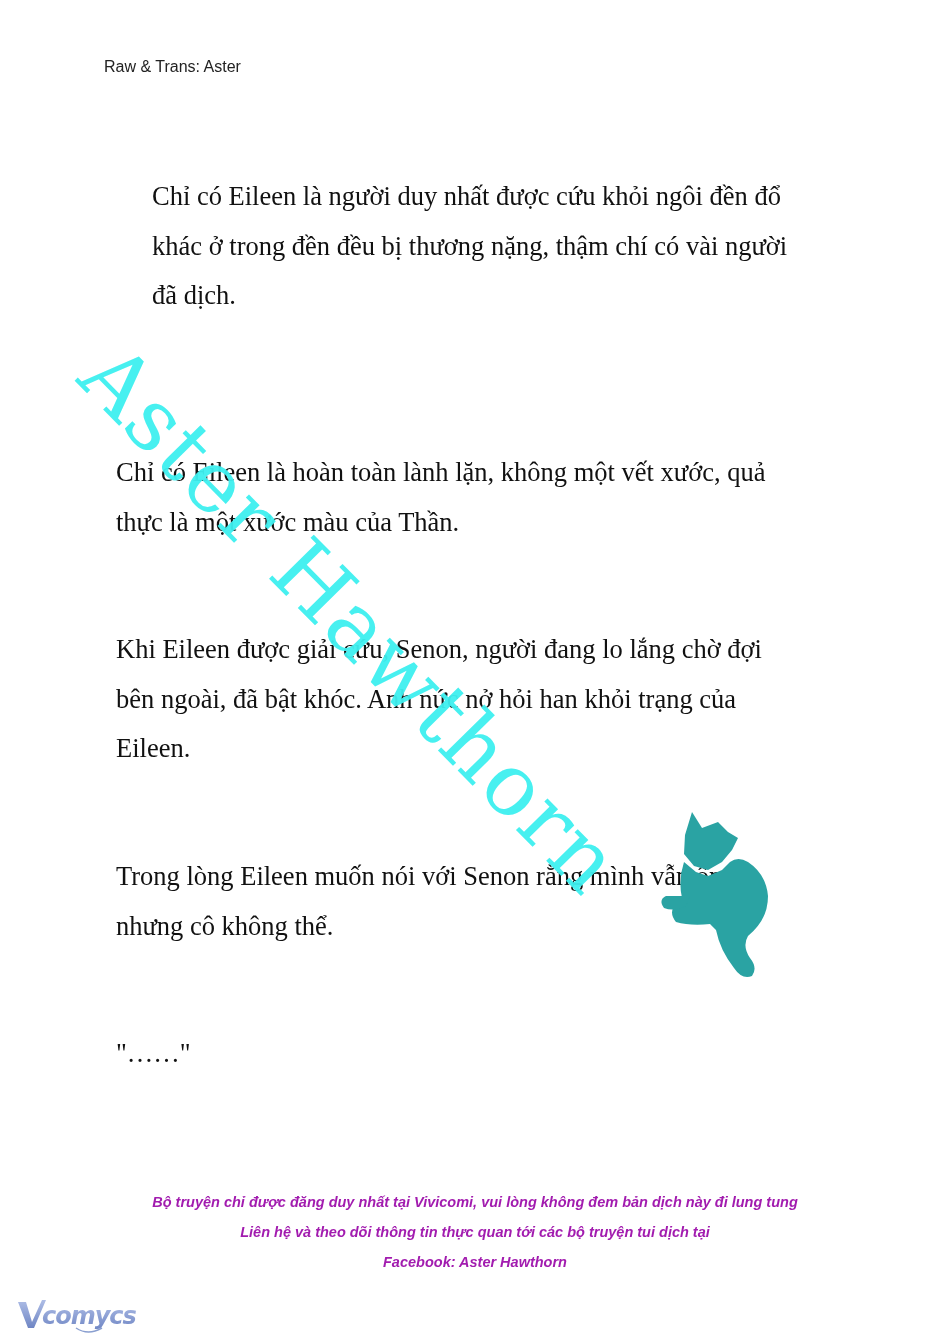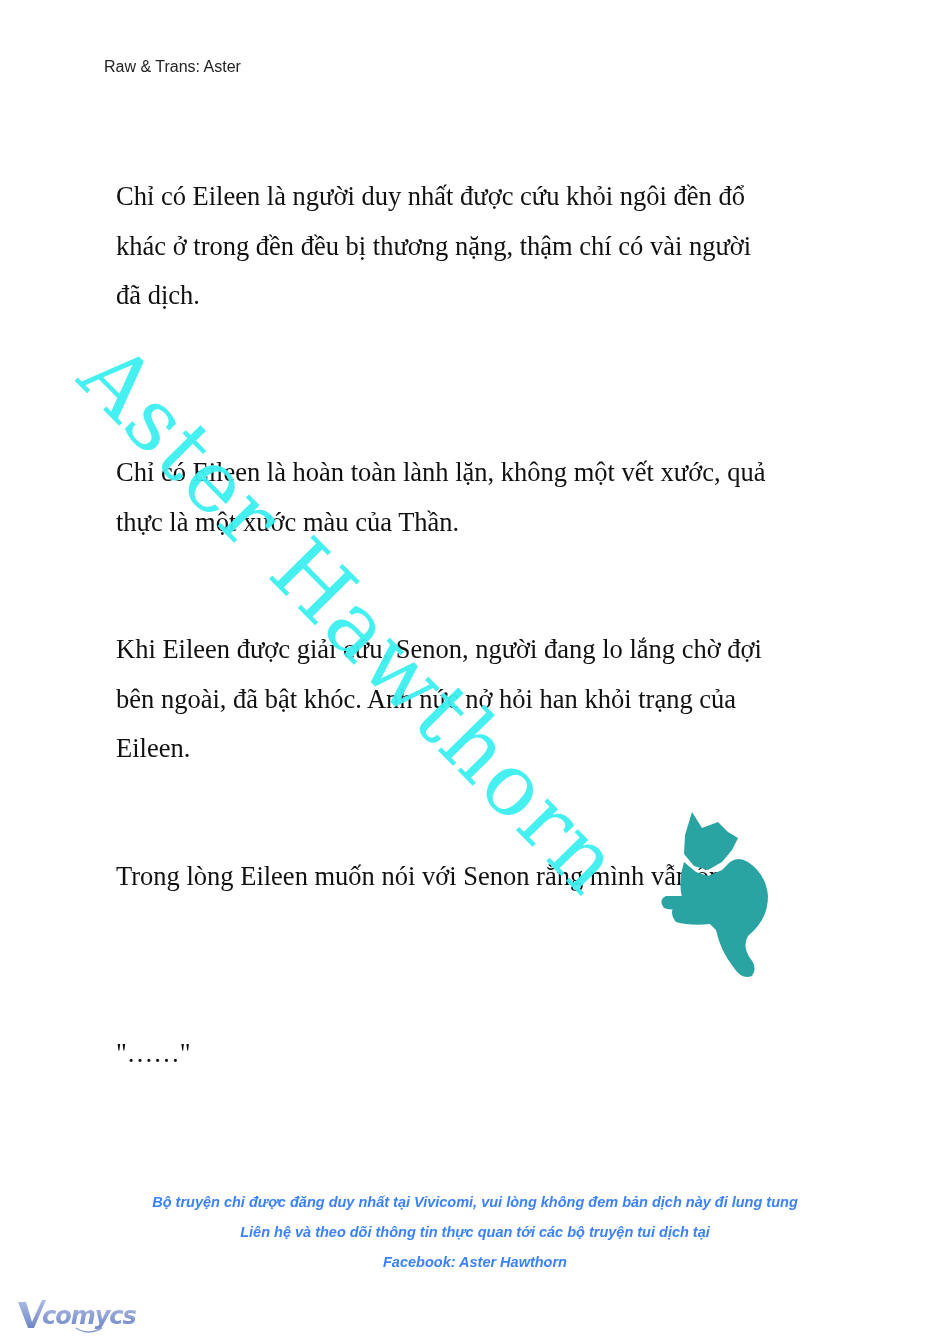--- a/index.html
+++ b/index.html
@@ -20,48 +20,49 @@
     position: absolute; left: 85px; top: 570px;
     font-family: "DejaVu Serif", serif; font-size: 86px; color: #3ef0f0;
     transform: rotate(45.5deg); transform-origin: left top;
     white-space: nowrap; letter-spacing: 2px; opacity: 0.95;
     transform-origin: 0 0;
   }
   .cat { position: absolute; left: 650px; top: 800px; width: 130px; height: 185px; }
   .footer {
     position: absolute; left: 0; width: 950px; text-align: center;
     font-family: "Liberation Sans", sans-serif; font-style: italic; font-weight: bold;
-    font-size: 14.5px; color: #3b82f6;
+    font-size: 14.5px; color: #a21caf;
   }
   .logo { position: absolute; left: 16px; top: 1296px; width: 130px; height: 40px; }
 </style>
 </head>
 <body>
 
 <div class="header">Raw &amp; Trans: Aster</div>
 
-<p class="para" style="top:172px;">
+<p class="para" style="top:172px;margin-left:36px;">
   <span class="line">Chỉ có Eileen là người duy nhất được cứu khỏi ngôi đền đổ</span>
   <span class="line">khác ở trong đền đều bị thương nặng, thậm chí có vài người</span>
   <span class="line">đã dịch.</span>
 </p>
 
 <p class="para" style="top:448px;">
   <span class="line">Chỉ có Eileen là hoàn toàn lành lặn, không một vết xước, quả</span>
   <span class="line">thực là một xước màu của Thần.</span>
 </p>
 
 <p class="para" style="top:625px;">
   <span class="line">Khi Eileen được giải cứu, Senon, người đang lo lắng chờ đợi</span>
   <span class="line">bên ngoài, đã bật khóc. Anh nức nở hỏi han khỏi trạng của</span>
   <span class="line">Eileen.</span>
 </p>
 
 <p class="para" style="top:852px;">
   <span class="line">Trong lòng Eileen muốn nói với Senon rằng mình vẫn ổn,</span>
+  <span class="line">nhưng cô không thể.</span>
 </p>
 
 <p class="para" style="top:1029px;">
   <span class="line">"……"</span>
 </p>
 
 <div class="watermark" style="left:132px; top:325px;">Aster Hawthorn</div>
 
 <svg class="cat" viewBox="0 0 130 185">
   <g fill="#2aa3a3">

